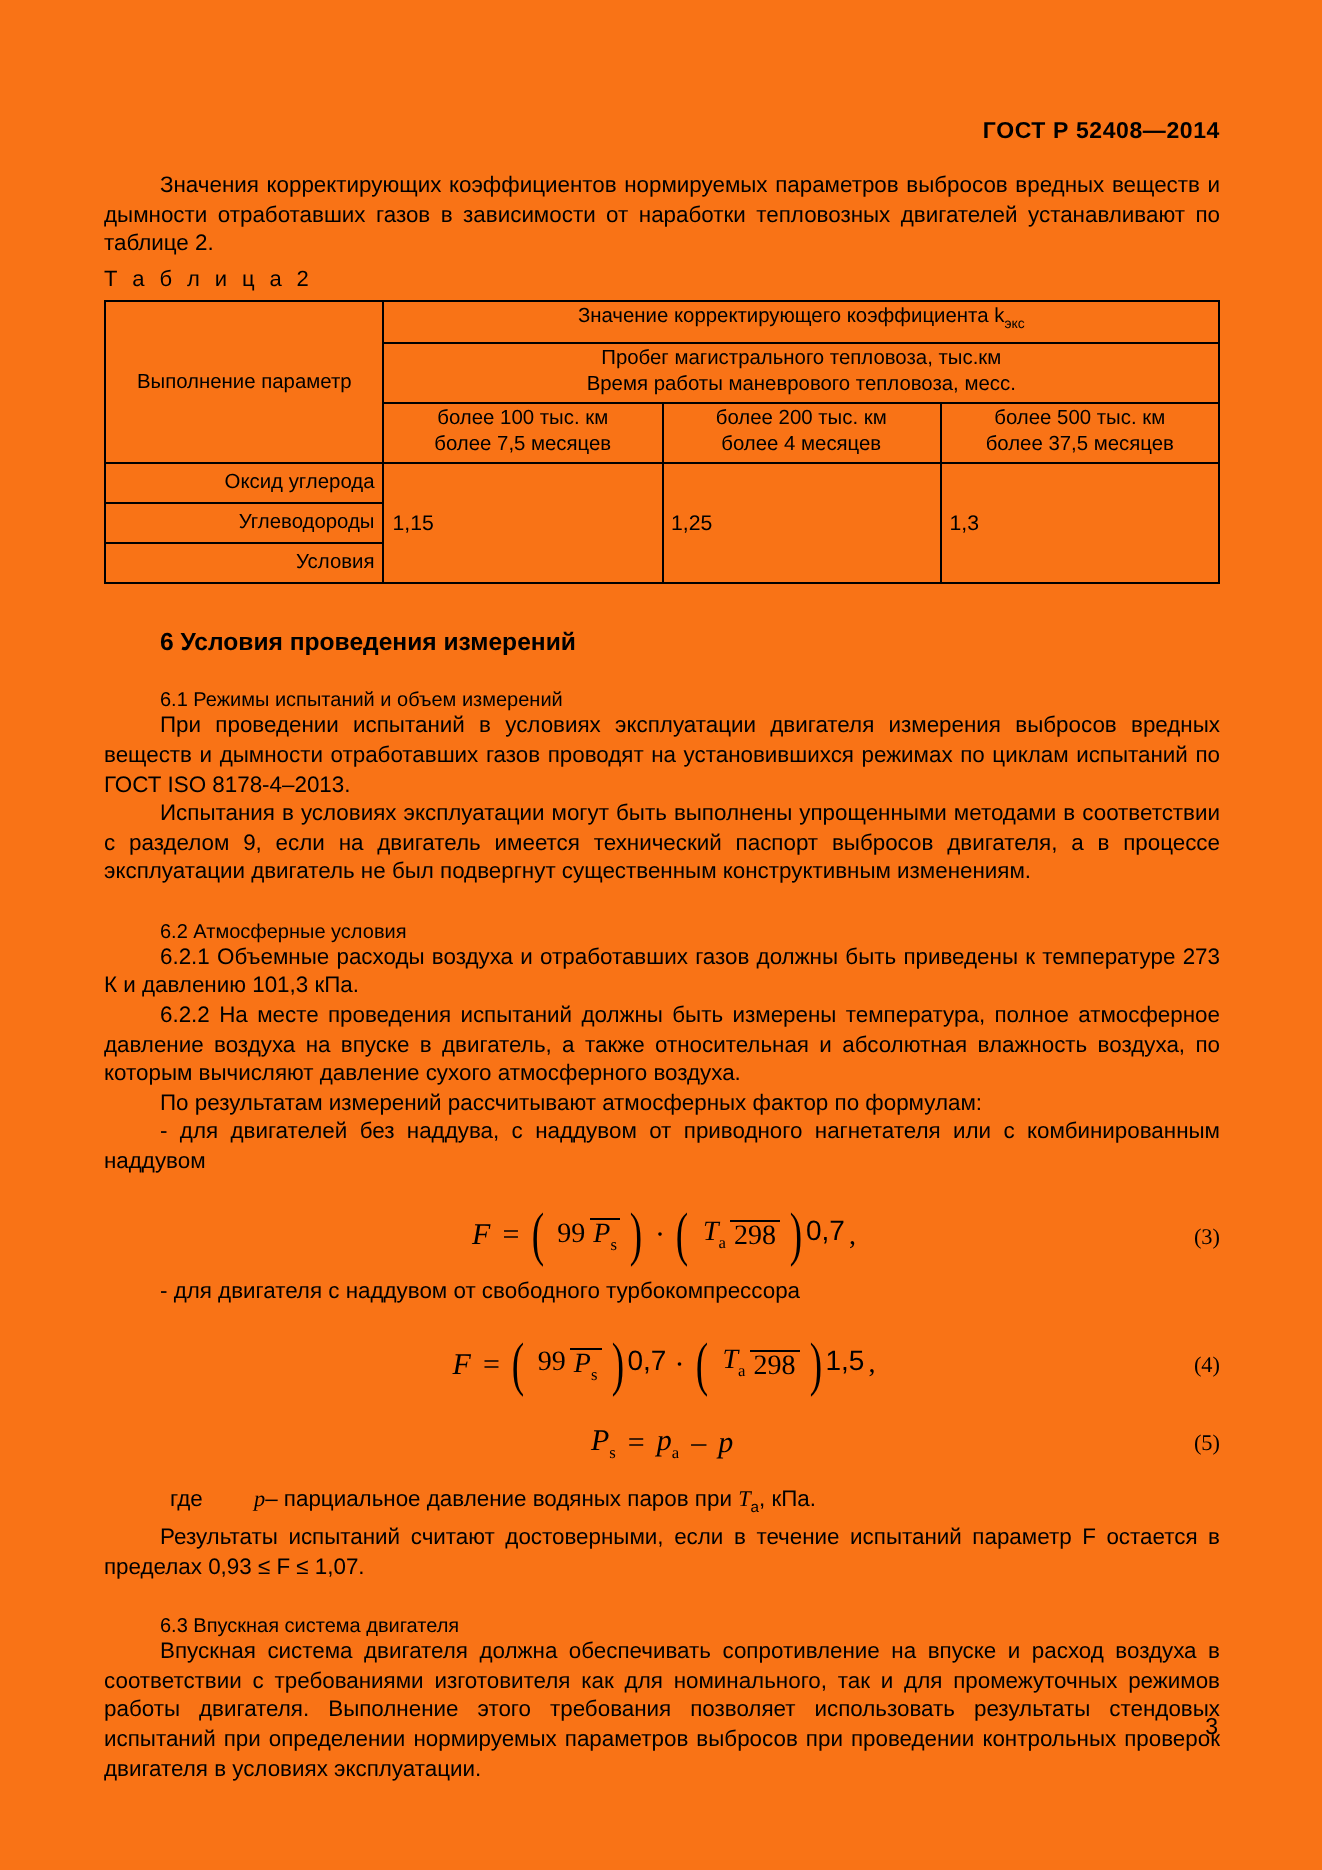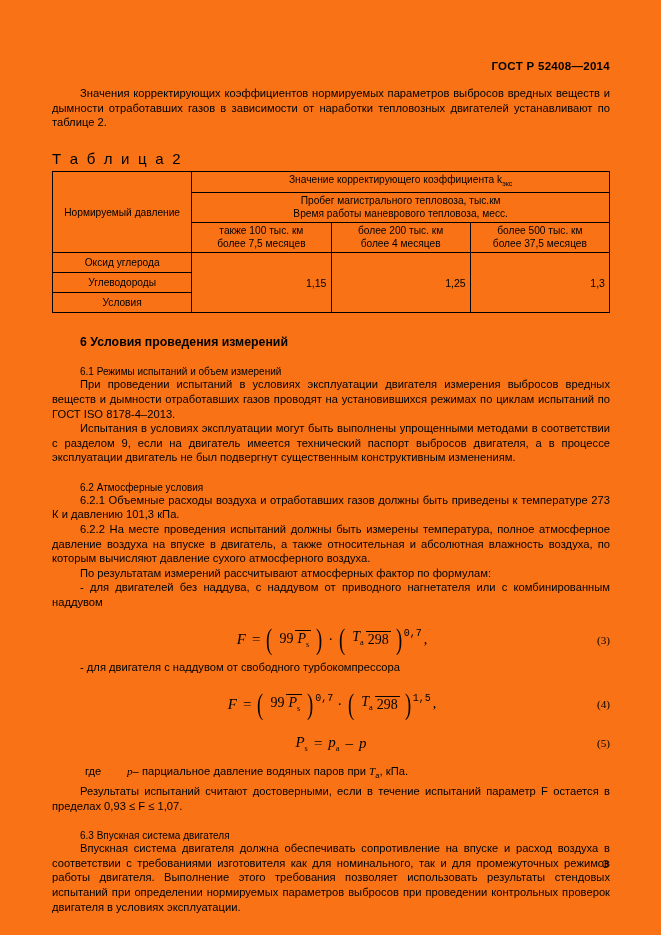--- a/index.html
+++ b/index.html
@@ -42,23 +42,23 @@
     font-size: 11.2px;
     line-height: 14.6px;
     text-align: justify;
     margin: 0;
     text-indent: 28px;
     hyphens: none;
   }
 
   
   .table-caption {
-    font-size: 15px;
+    font-size: 11px;
     letter-spacing: 2.2px;
-    margin: 20px 0 4px 0;
+    margin: 4px 0 4px 0;
   }
 
   
   table.data-table {
     border-collapse: collapse;
     width: 100%;
     table-layout: fixed;
     font-size: 10.2px;
   }
   table.data-table td {
@@ -68,27 +68,27 @@
   }
   td.th-center {
     text-align: center;
     line-height: 12.5px;
   }
   td.param-name-head {
     text-align: center;
     vertical-align: middle;
   }
   td.param-row-label {
-    text-align: center;
+    text-align: right;
     padding-left: 5px;
     height: 15px;
     line-height: 13px;
   }
   td.value-cell {
-    text-align: right;
+    text-align: left;
     font-size: 10.6px;
   }
   .sub { font-size: 0.68em; vertical-align: sub; }
 
   
   h2.section-h {
     font-size: 12.3px;
     font-weight: bold;
     margin: 22px 0 0 0;
     text-indent: 28px;
@@ -146,25 +146,25 @@
     padding: 0 3px;
     line-height: 1.05;
     font-size: 14px;
   }
   .frac .num { padding: 0 2px 1px 2px; }
   .frac .den {
     border-top: 1px solid #000;
     padding: 1px 2px 0 2px;
   }
   .sup-exp {
-    font-size: 10px;
+    font-size: 14px;
     vertical-align: super;
     align-self: flex-start;
     margin-top: 1px;
-    font-family: Liberation Mono, monospace;
+    font-family: Liberation Sans, sans-serif;
     font-style: normal;
   }
   .msub {
     font-size: 8.4px;
     vertical-align: sub;
     font-style: normal;
   }
   .comma-tail { font-size: 14px; padding-left: 2px; }
 
   
@@ -203,35 +203,35 @@
     <table class="data-table">
       <colgroup>
         <col style="width:25%">
         <col style="width:25%">
         <col style="width:25%">
         <col style="width:25%">
       </colgroup>
       <tbody>
         <tr>
           <td class="param-name-head" rowspan="3">
-            <span>Нормируемый давление</span>
+            <span>Выполнение параметр</span>
           </td>
           <td class="th-center" colspan="3">
             <span>Значение корректирующего коэффициента k</span><span class="sub">экс</span>
           </td>
         </tr>
         <tr>
           <td class="th-center" colspan="3">
             <div>Пробег магистрального тепловоза, тыс.км</div>
             <div>Время работы маневрового тепловоза, месс.</div>
           </td>
         </tr>
         <tr>
           <td class="th-center">
-            <div>также 100 тыс. км</div>
+            <div>более 100 тыс. км</div>
             <div>более 7,5 месяцев</div>
           </td>
           <td class="th-center">
             <div>более 200 тыс. км</div>
             <div>более 4 месяцев</div>
           </td>
           <td class="th-center">
             <div>более 500 тыс. км</div>
             <div>более 37,5 месяцев</div>
           </td>

